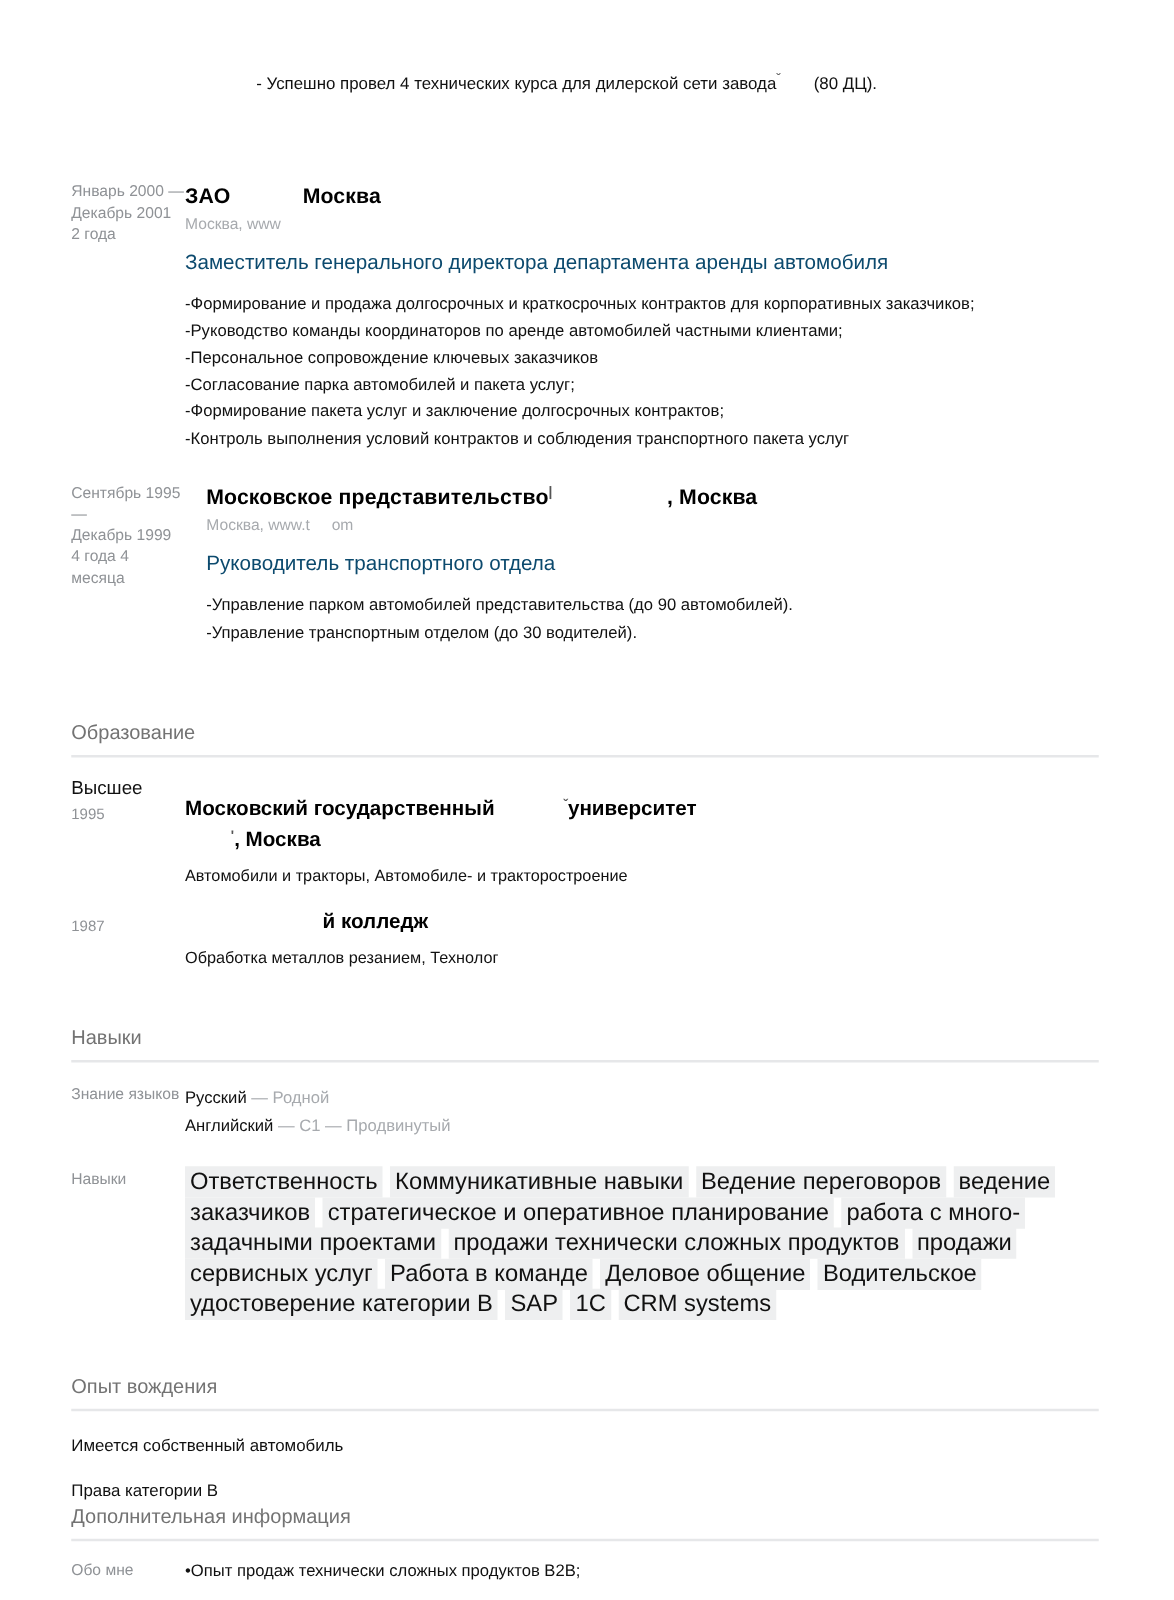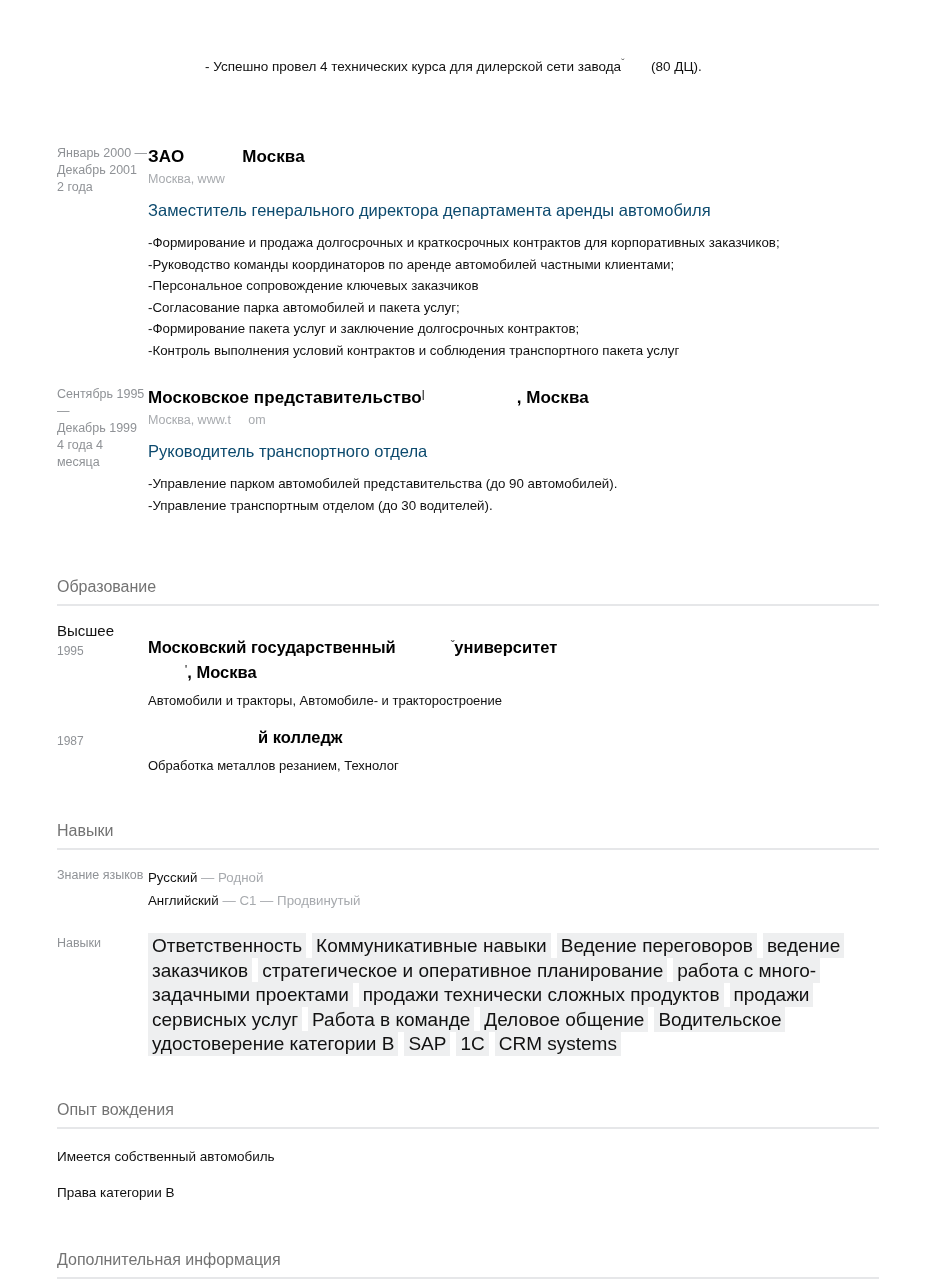--- a/index.html
+++ b/index.html
@@ -208,21 +208,21 @@
         <div class="duty">-Формирование и продажа долгосрочных и краткосрочных контрактов для корпоративных заказчиков;</div>
         <div class="duty">-Руководство команды координаторов по аренде автомобилей частными клиентами;</div>
         <div class="duty">-Персональное сопровождение ключевых заказчиков</div>
         <div class="duty">-Согласование парка автомобилей и пакета услуг;</div>
         <div class="duty">-Формирование пакета услуг и заключение долгосрочных контрактов;</div>
         <div class="duty">-Контроль выполнения условий контрактов и соблюдения транспортного пакета услуг</div>
       </div>
     </div>
   </div>
 
-  <div class="row exp-block" style="margin-top:25px;">
+  <div class="row exp-block" style="margin-top:25px;gap:17px;">
     <div class="col-left">
       <div>Сентябрь 1995 —</div>
       <div>Декабрь 1999</div>
       <div>4 года 4 месяца</div>
     </div>
     <div class="col-right">
       <div class="company-line">
         <span>Московское представительство</span><span class="redact-tick">|</span><span class="redact">&nbsp;&nbsp;&nbsp;&nbsp;&nbsp;&nbsp;&nbsp;&nbsp;&nbsp;&nbsp;&nbsp;&nbsp;&nbsp;&nbsp;&nbsp;&nbsp;&nbsp;&nbsp;&nbsp;</span><span>, Москва</span>
       </div>
       <div class="company-sub">
@@ -298,21 +298,21 @@
   </div>
 
   <div class="section" style="margin-top:42px;">
     <div class="section-title">Опыт вождения</div>
     <div class="section-rule"></div>
   </div>
 
   <div class="plain-line" style="margin-top:18px;">Имеется собственный автомобиль</div>
   <div class="plain-line" style="margin-top:16px;">Права категории B</div>
 
-  <div class="section" style="margin-top:46px;">
+  <div class="section" style="">
     <div class="section-title">Дополнительная информация</div>
     <div class="section-rule"></div>
   </div>
 
   <div class="row" style="margin-top:14px;">
     <div class="col-left">
       <div class="sidelabel">Обо мне</div>
     </div>
     <div class="col-right">
       <div class="about-line">•Опыт продаж технически сложных продуктов B2B;</div>

